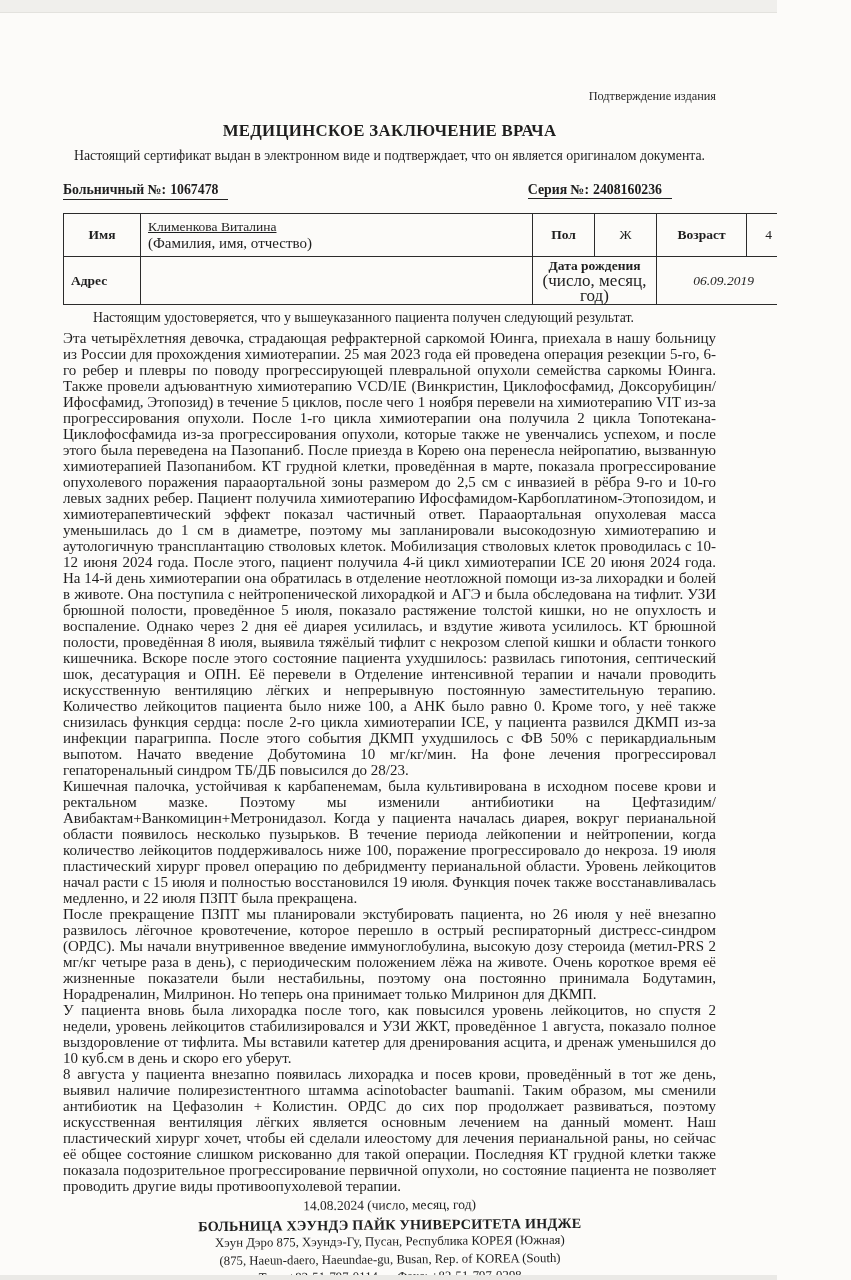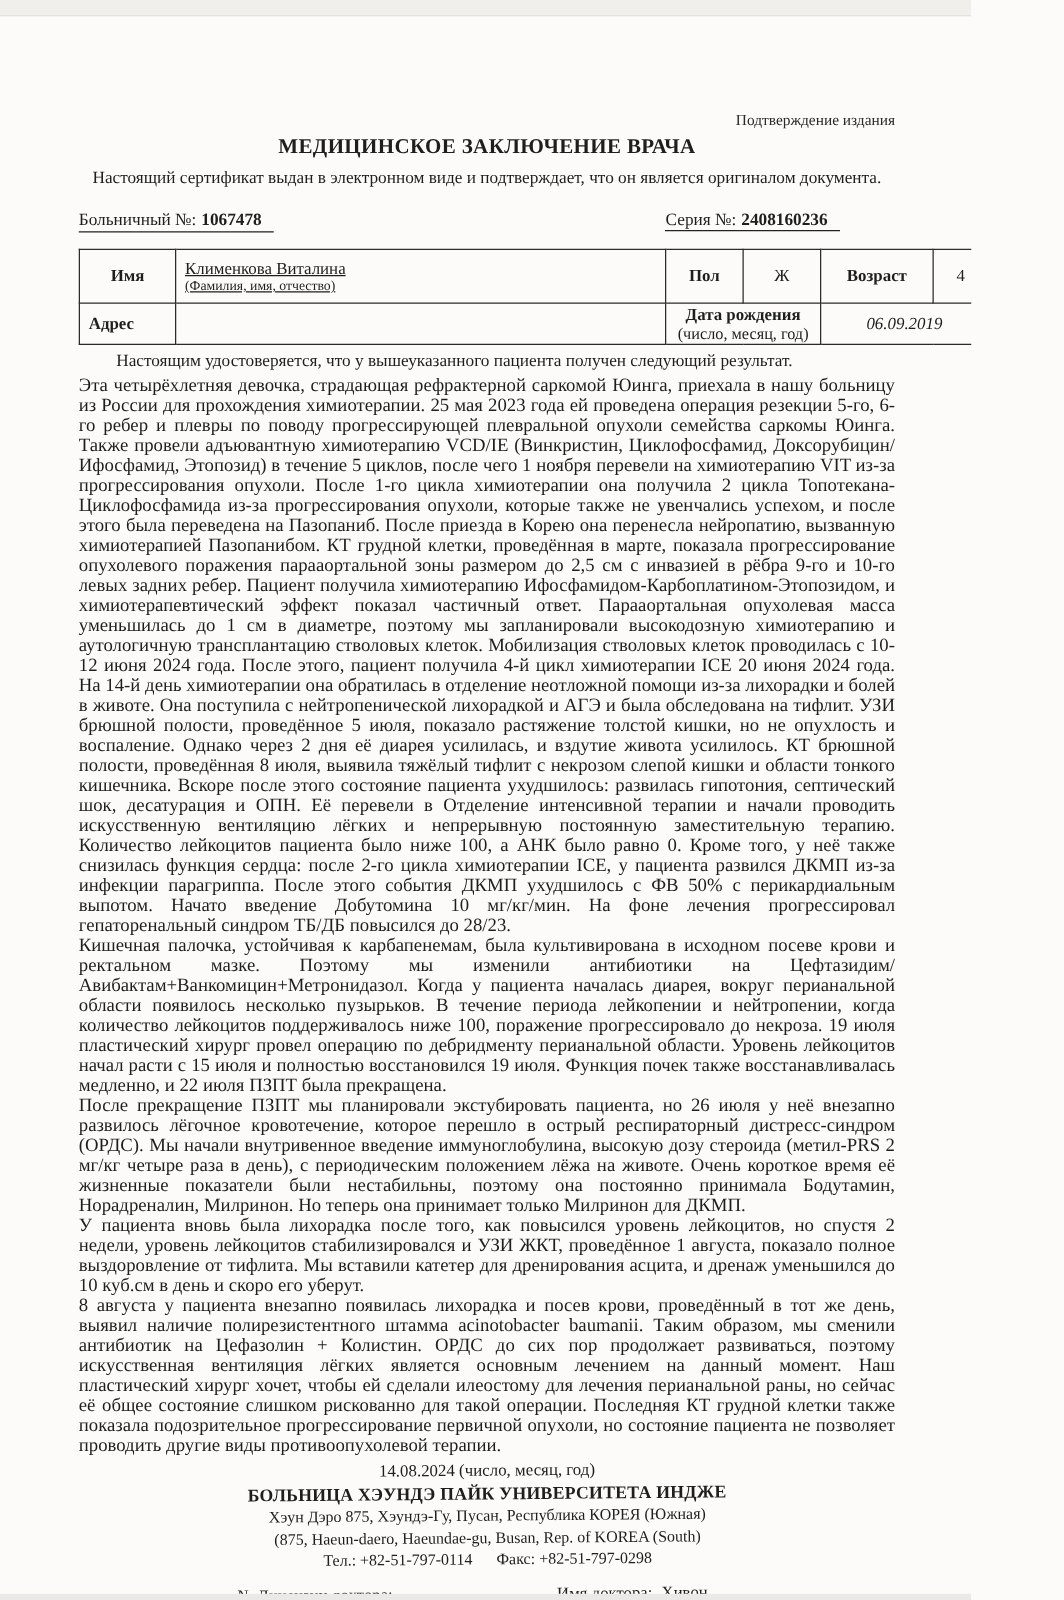--- a/index.html
+++ b/index.html
@@ -3,55 +3,55 @@
 <meta charset="utf-8">
 <style>
   html,body{margin:0;padding:0;}
   body{background:#fcfbf9;font-family:"Liberation Serif","DejaVu Serif",serif;color:#1e1e1e;}
   .page{position:relative;width:777px;height:1280px;background:#fcfbf9;overflow:hidden;}
   .scan-top{position:absolute;top:0;left:0;right:0;height:12px;background:#f0efec;border-bottom:1px solid #e3e2de;}
   .scan-bottom{position:absolute;bottom:0;left:0;right:0;height:5px;background:#eae9e6;}
   .content{position:relative;padding:0 61px 0 63px;}
 
   .confirmation{padding-top:89px;text-align:right;font-size:12.3px;color:#2a2a2a;}
-  .doc-title{margin-top:3px;text-align:center;font-size:16.8px;font-weight:bold;letter-spacing:.3px;}
+  .doc-title{margin-top:17px;text-align:center;font-size:16.8px;font-weight:bold;letter-spacing:.3px;}
   .doc-subtitle{margin-top:7px;text-align:center;font-size:13.8px;}
 
   .numbers-row{margin-top:18px;display:flex;justify-content:space-between;font-weight:bold;font-size:13.8px;}
   .u-line{border-bottom:1.2px solid #222;padding-bottom:1px;padding-right:10px;}
   .series-wrap{margin-right:44px;}
   .lbl-gap{margin-left:4px;}
 
   table.patient{margin-top:13px;border-collapse:collapse;width:727px;table-layout:fixed;font-size:13.5px;padding-left:22px;}
   table.patient td{border:1.5px solid #2b2b2b;padding:1px 7px;vertical-align:middle;}
   tr.r1{height:43px;} tr.r2{height:33px;} tr.r3{height:21px;}
   td.lab{font-weight:bold;}
   td.cen{text-align:center;}
   .name-val{text-decoration:underline;}
-  .name-hint{display:block;font-size:11px;text-decoration:underline;}
+  .name-hint{display:block;font-size:15px;}
   td.dob{line-height:15px;vertical-align:middle;}
-  .dob-hint{display:block;font-weight:normal;font-size:13px;}
+  .dob-hint{display:block;font-weight:normal;font-size:17px;}
   td.dob-val{vertical-align:top;padding-top:3px;font-style:italic;}
 
   .certify{margin-top:5px;font-size:13.8px;text-indent:30px;}
 
   .body-text{margin-top:4px;min-height:716px;font-size:15px;line-height:16px;text-align:justify;}
   .body-text p{margin:0;}
 
   .footer{transform:rotate(-.5deg);transform-origin:40px 0;}
   .date-line{margin-top:6px;text-align:center;font-size:13.5px;}
   .hospital-name{margin-top:3px;text-align:center;font-weight:bold;font-size:14.2px;letter-spacing:.2px;}
   .addr{text-align:center;font-size:12.8px;line-height:17.5px;}
   .telfax{text-align:center;font-size:12.8px;line-height:17.5px;}
   .telfax .fax{margin-left:16px;}
 
   .license-row{margin-top:10px;display:flex;align-items:flex-start;font-size:13.4px;}
   .lic-group{margin-left:126px;}
   .doc-group{margin-left:98px;}
-  .b{font-weight:normal;}
+  .b{font-weight:bold;}
   .sig{margin-left:20px;width:118px;text-align:center;font-size:12.6px;}
   .sig-line{height:15px;border-bottom:1.3px solid #222;margin-bottom:2px;}
 
   .stamp{margin-top:27px;transform:rotate(-.45deg);transform-origin:0 100%;font-size:13.4px;line-height:19.5px;}
 </style>
 </head>
 <body>
 
 <div class="page">
   <div class="scan-top"></div>

